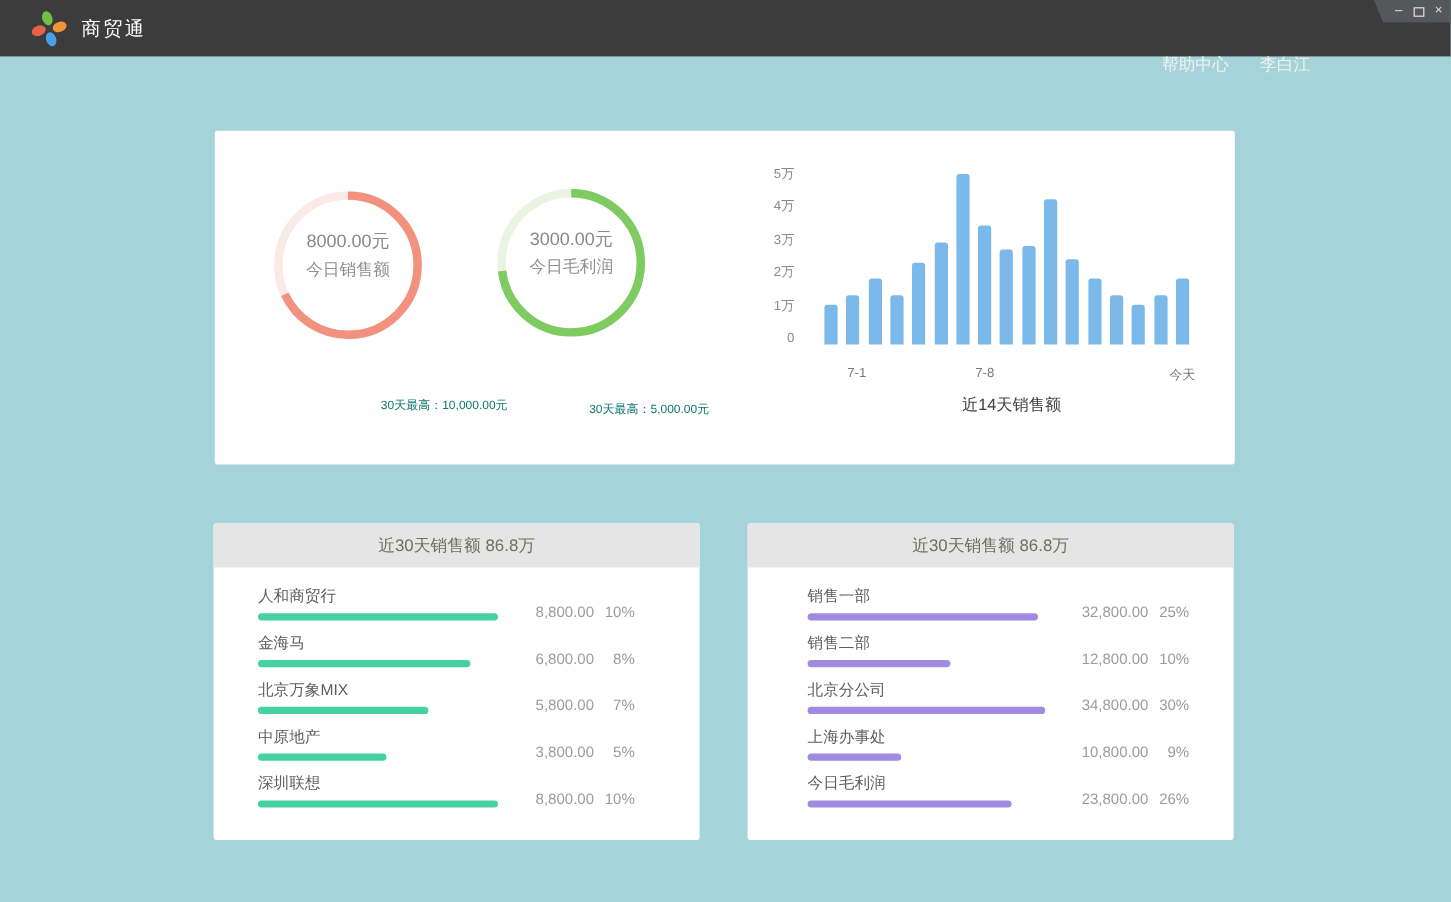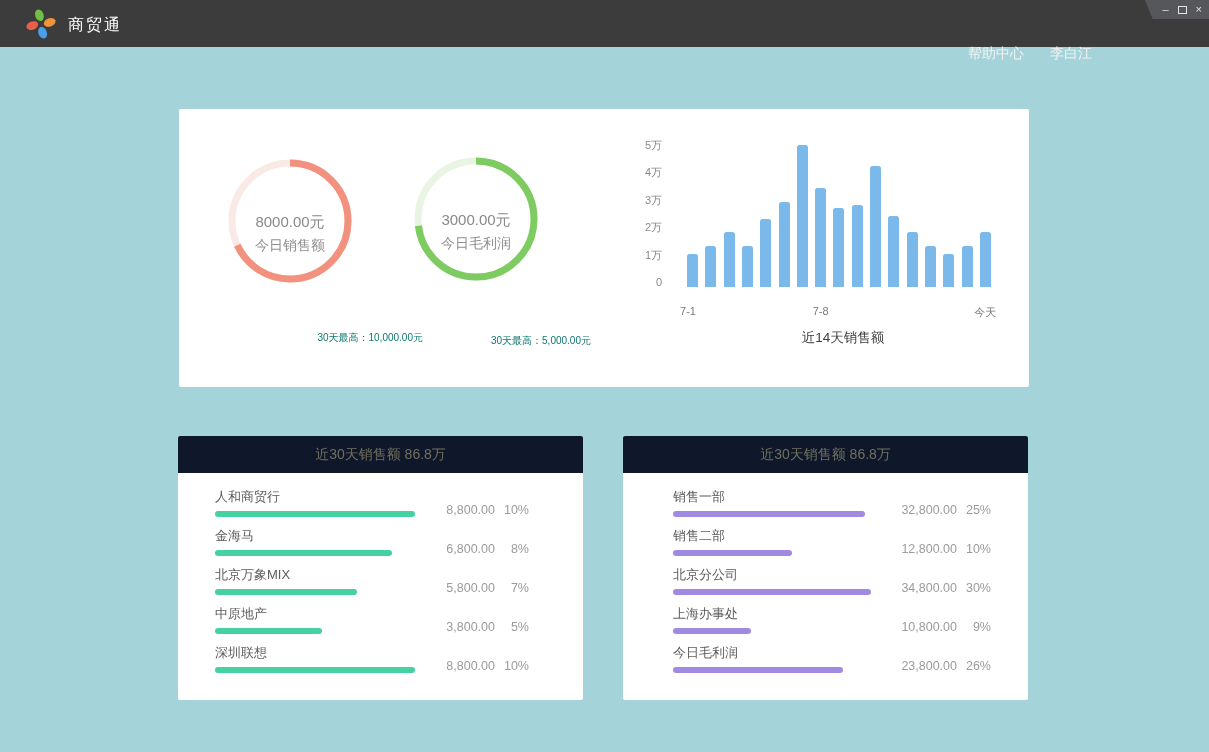--- a/index.html
+++ b/index.html
@@ -18,37 +18,37 @@
                   display:flex; align-items:center; justify-content:flex-end; padding-right:7px; gap:9px; }
   .win-controls .glyph { color:#e3e3e3; font-size:11px; line-height:11px; cursor:pointer; }
   .maxbox { width:9px; height:8px; border:1px solid #e3e3e3; display:inline-block; cursor:pointer; }
 
   
   .card { position:absolute; background:#ffffff; border-radius:2px; }
   .card-top { left:179px; top:109px; width:850px; height:278px; }
   .rank-card { width:405px; height:264px; top:436px; }
   .rank-card.left  { left:178px; }
   .rank-card.right { left:623px; }
-  .rank-title { height:37px; line-height:37px; text-align:center; background:#0f172a; color:#70705e; font-size:14px; border-radius:2px 2px 0 0; }
+  .rank-title { height:37px; line-height:37px; text-align:center; background:#e5e5e5; color:#70705e; font-size:14px; border-radius:2px 2px 0 0; }
   .rows { position:absolute; top:37px; bottom:0; }
   .rank-card.left  .rows { left:37px; right:54px; padding-top:16px; }
   .rank-card.right .rows { left:50px; right:37px; padding-top:16px; }
   .row { position:relative; height:28px; margin-bottom:11px; }
   .row-label { font-size:13px; color:#5c5c5c; line-height:16px; }
   .row-bar { height:6px; border-radius:3px; margin-top:6px; }
   .row-val { position:absolute; right:0; top:14px; font-size:12.5px; color:#9b9b9b; line-height:15px; white-space:nowrap; }
   .row-val .amount { display:inline-block; min-width:74px; text-align:right; }
   .row-val .pct { display:inline-block; min-width:34px; text-align:right; }
 
   
   .donut-widget { position:absolute; width:130px; height:130px; }
   .donut-widget svg { position:absolute; left:0; top:0; }
   .donut-0 { left:46px; top:47px; }
   .donut-1 { left:232px; top:45px; }
-  .donut-center { position:absolute; left:0; width:130px; text-align:center;margin-top:21px; }
+  .donut-center { position:absolute; left:0; width:130px; text-align:center; }
   .donut-value { top:36px; font-size:15px; color:#898989; }
   .donut-label { top:60px; font-size:14px; color:#8f8f8f; }
   .footnote { position:absolute; width:260px; text-align:right; font-size:10px; color:#0f766e; }
   .footnote-0 { left:-16px; top:222px; }
   .footnote-1 { left:152px; top:225px; }
 
   
   .ytick { position:absolute; left:443px; width:40px; text-align:right; font-size:11px; color:#8a8a8a; line-height:14px; }
   .plot { position:absolute; left:506px; top:0; width:306px; height:178px; }
   .vbar { position:absolute; bottom:0; width:11px; border-radius:2.5px 2.5px 0 0; }
@@ -126,21 +126,21 @@
         <div class="vbar" style="left: 294.8px; height: 54.8px; background: rgb(124, 185, 235);"></div>
       </div>
     <div class="x-labels"></div>
     <div class="chart-title">近14天销售额</div>
   <div class="ytick" style="top: 166px;">0</div>
       <div class="ytick" style="top: 138.6px;">1万</div>
       <div class="ytick" style="top: 111.2px;">2万</div>
       <div class="ytick" style="top: 83.8px;">3万</div>
       <div class="ytick" style="top: 56.4px;">4万</div>
       <div class="ytick" style="top: 29px;">5万</div>
-      <div class="xlabel" style="left: 509px;">7-1</div>
+      <div class="xlabel" style="left: 535px;">7-1</div>
       <div class="xlabel" style="left: 641.6px;">7-8</div>
       <div class="xlabel" style="left: 806.3px;">今天</div>
     </div>
 
   <div class="card rank-card left">
     <div class="rank-title">近30天销售额 86.8万</div>
     <div class="rows">
         <div class="row">
           <div class="row-label">人和商贸行</div>
           <div class="row-bar" style="width: 200px; background: rgb(70, 209, 163);"></div>

